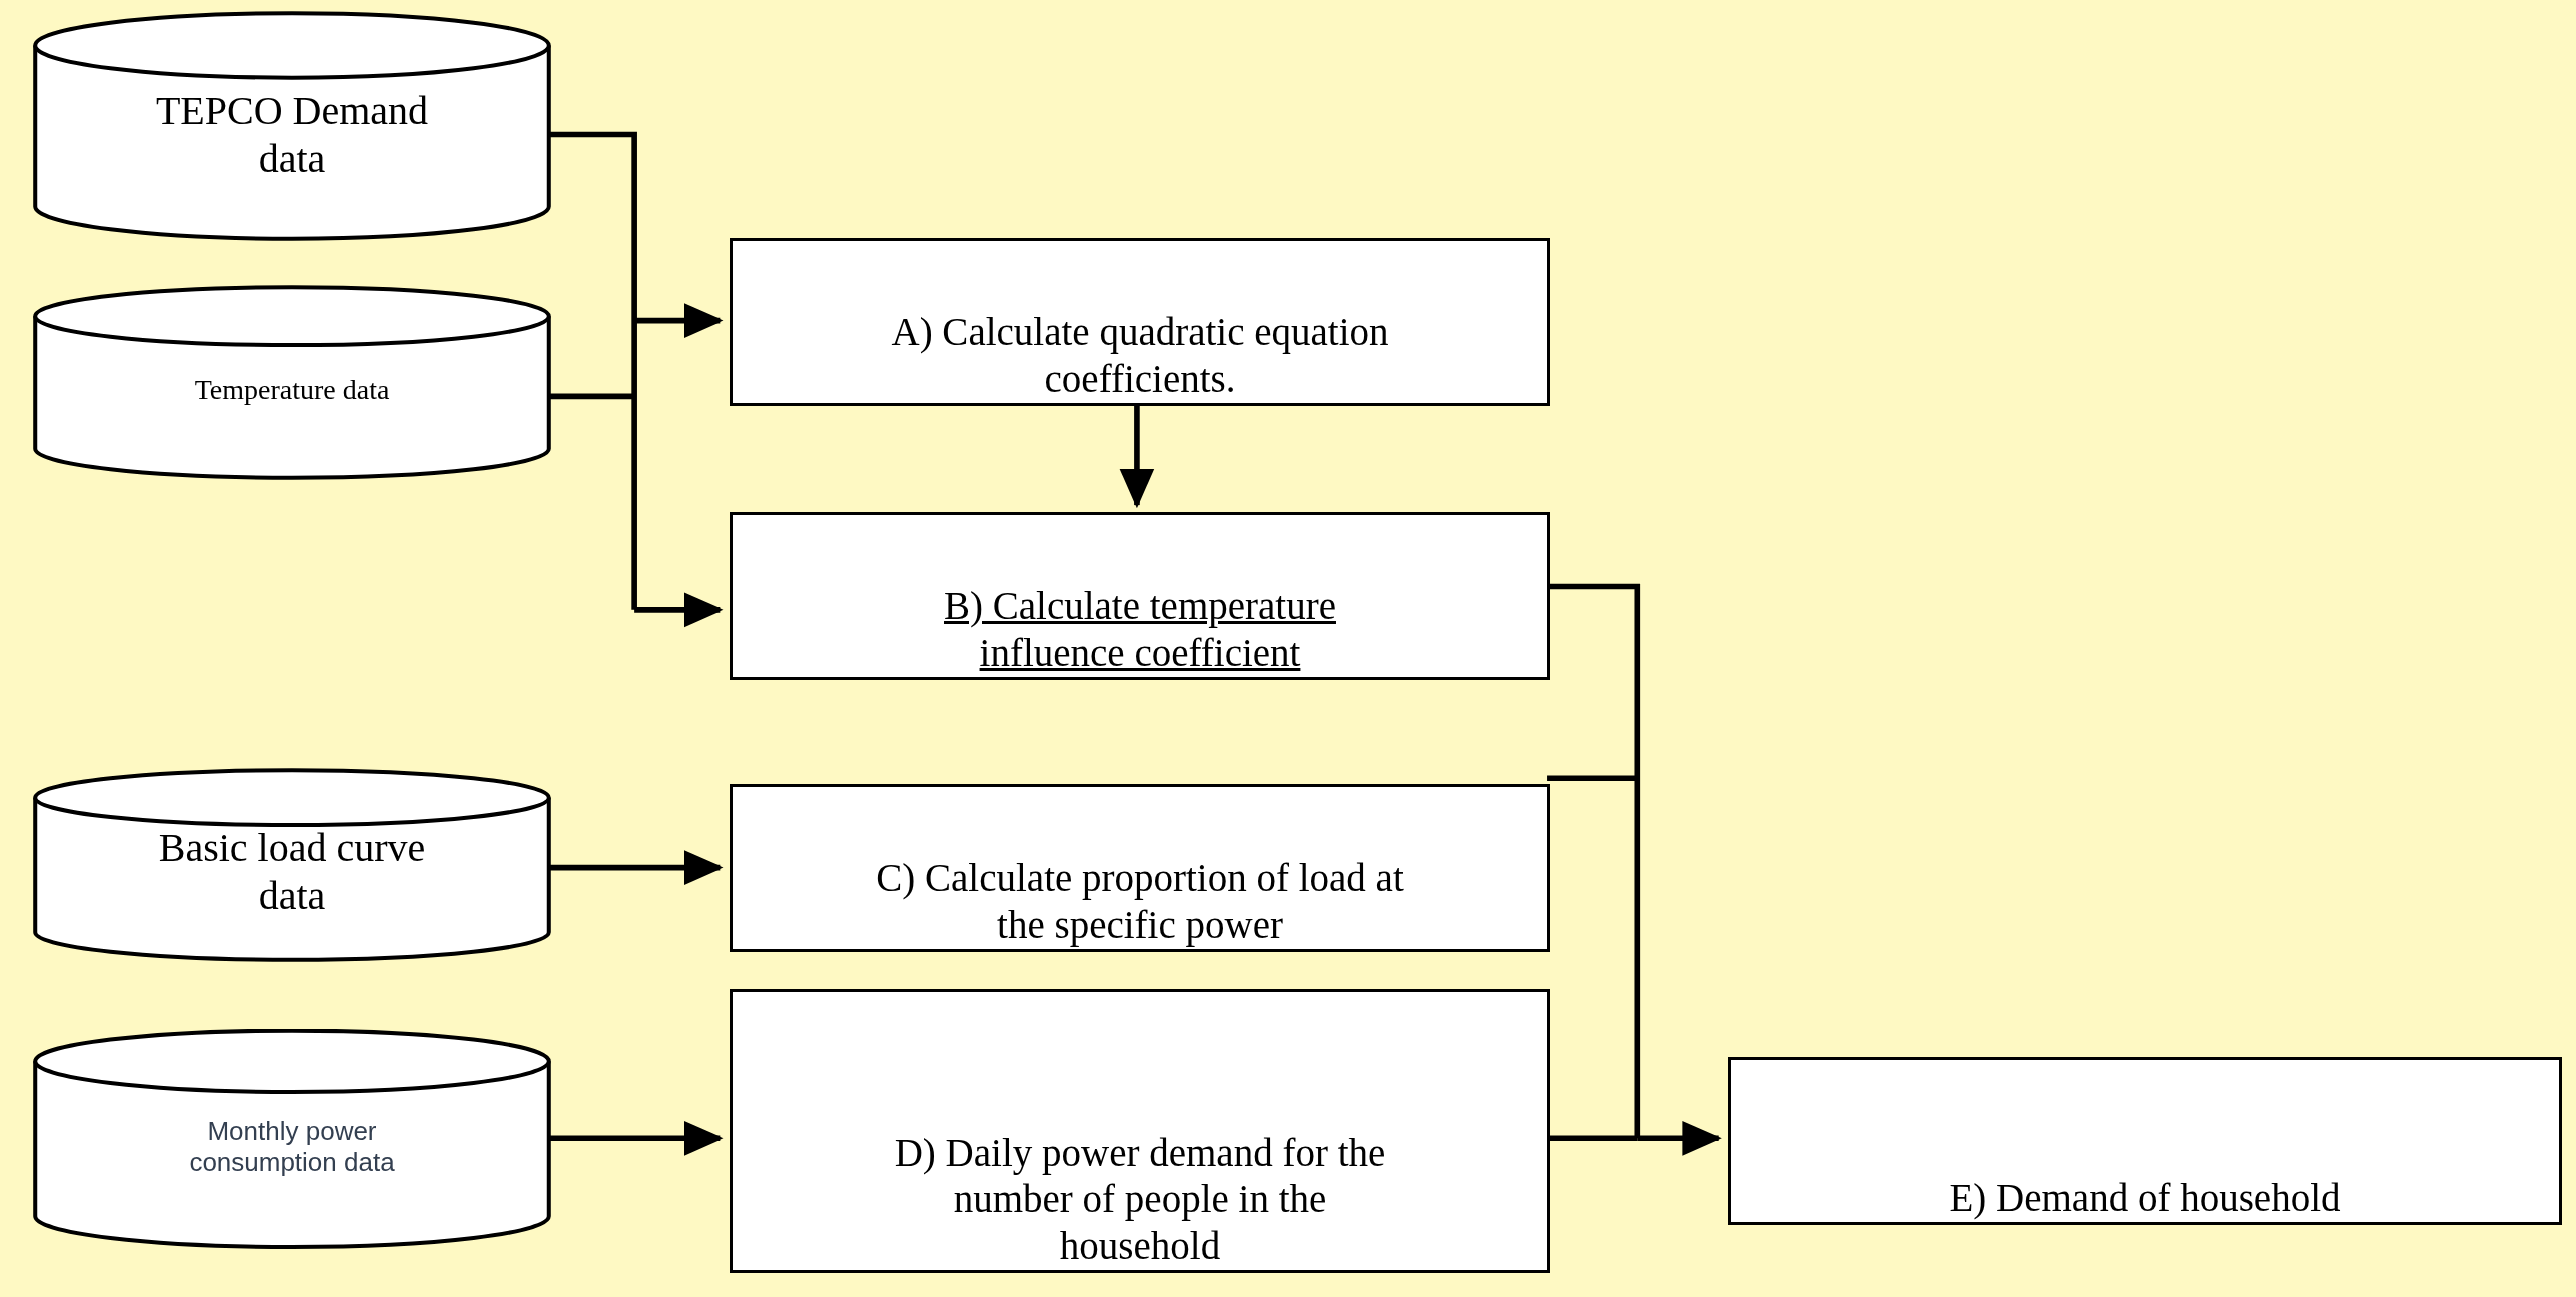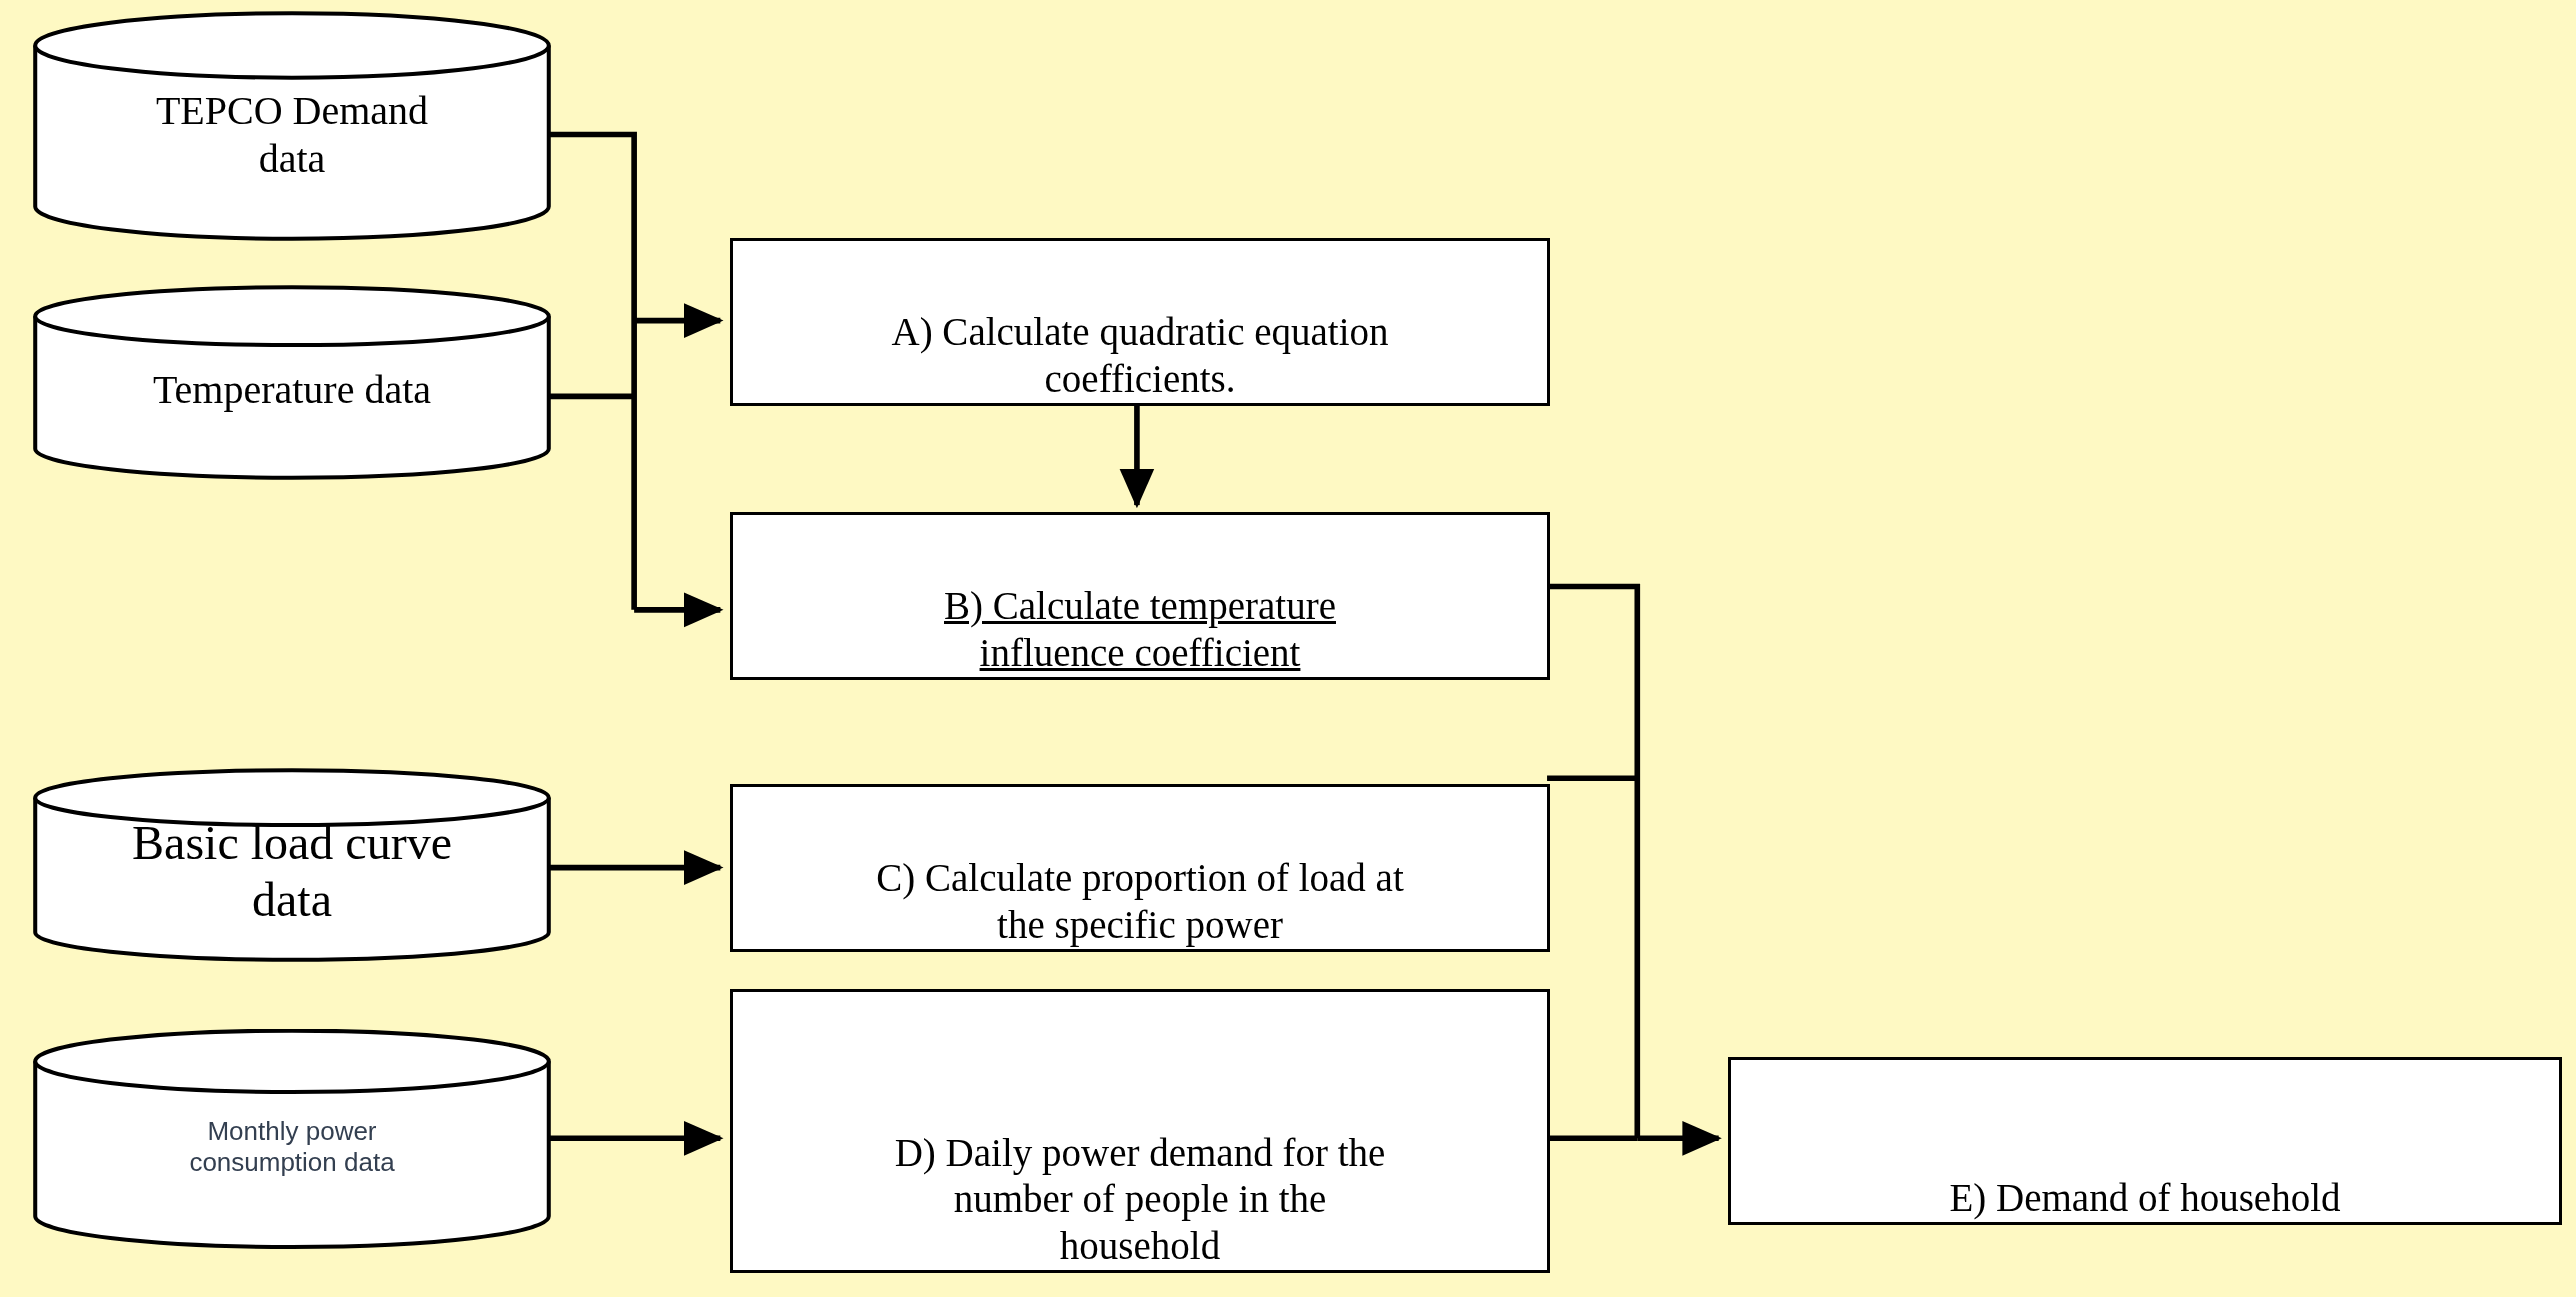--- a/index.html
+++ b/index.html
@@ -118,29 +118,29 @@
     </svg>
     <div class="cyl-label" style="font-size:40px; color:#000000; padding-top:17.7px;">TEPCO Demand
 data</div>
   </div>
 
   <div class="cyl" style="left:32px; top:284px; width:520px; height:197px;">
     <svg class="cyl-svg" viewBox="0 0 645 245" preserveAspectRatio="none" aria-hidden="true">
       <path d="M 4 40 L 4 205 A 318.5 36 0 0 0 641 205 L 641 40" fill="#ffffff" stroke="#000000" stroke-width="5"></path>
       <ellipse cx="322.5" cy="40" rx="318.5" ry="36" fill="#ffffff" stroke="#000000" stroke-width="5"></ellipse>
     </svg>
-    <div class="cyl-label" style="font-size:40px; color:#000000; padding-top:14.5px;">Temperature data</div>
+    <div class="cyl-label" style="font-size:28px; color:#000000; padding-top:14.5px;">Temperature data</div>
   </div>
 
   <div class="cyl" style="left:32px; top:767px; width:520px; height:196px;">
     <svg class="cyl-svg" viewBox="0 0 645 243" preserveAspectRatio="none" aria-hidden="true">
       <path d="M 4 38 L 4 205 A 318.5 34 0 0 0 641 205 L 641 38" fill="#ffffff" stroke="#000000" stroke-width="5"></path>
       <ellipse cx="322.5" cy="38" rx="318.5" ry="34" fill="#ffffff" stroke="#000000" stroke-width="5"></ellipse>
     </svg>
-    <div class="cyl-label" style="font-size:48px; color:#000000; padding-top:13px;">Basic load curve
+    <div class="cyl-label" style="font-size:40px; color:#000000; padding-top:13px;">Basic load curve
 data</div>
   </div>
 
   <div class="cyl" style="left:32px; top:1029px; width:520px; height:222px;">
     <svg class="cyl-svg" viewBox="0 0 645 275" preserveAspectRatio="none" aria-hidden="true">
       <path d="M 4 40 L 4 232 A 318.5 38 0 0 0 641 232 L 641 40" fill="#ffffff" stroke="#000000" stroke-width="5"></path>
       <ellipse cx="322.5" cy="40" rx="318.5" ry="38" fill="#ffffff" stroke="#000000" stroke-width="5"></ellipse>
     </svg>
     <div class="cyl-label" style="font-size:26px; color:#333f50; padding-top:13px;
                 font-family:'Liberation Sans','DejaVu Sans',sans-serif;">Monthly power

